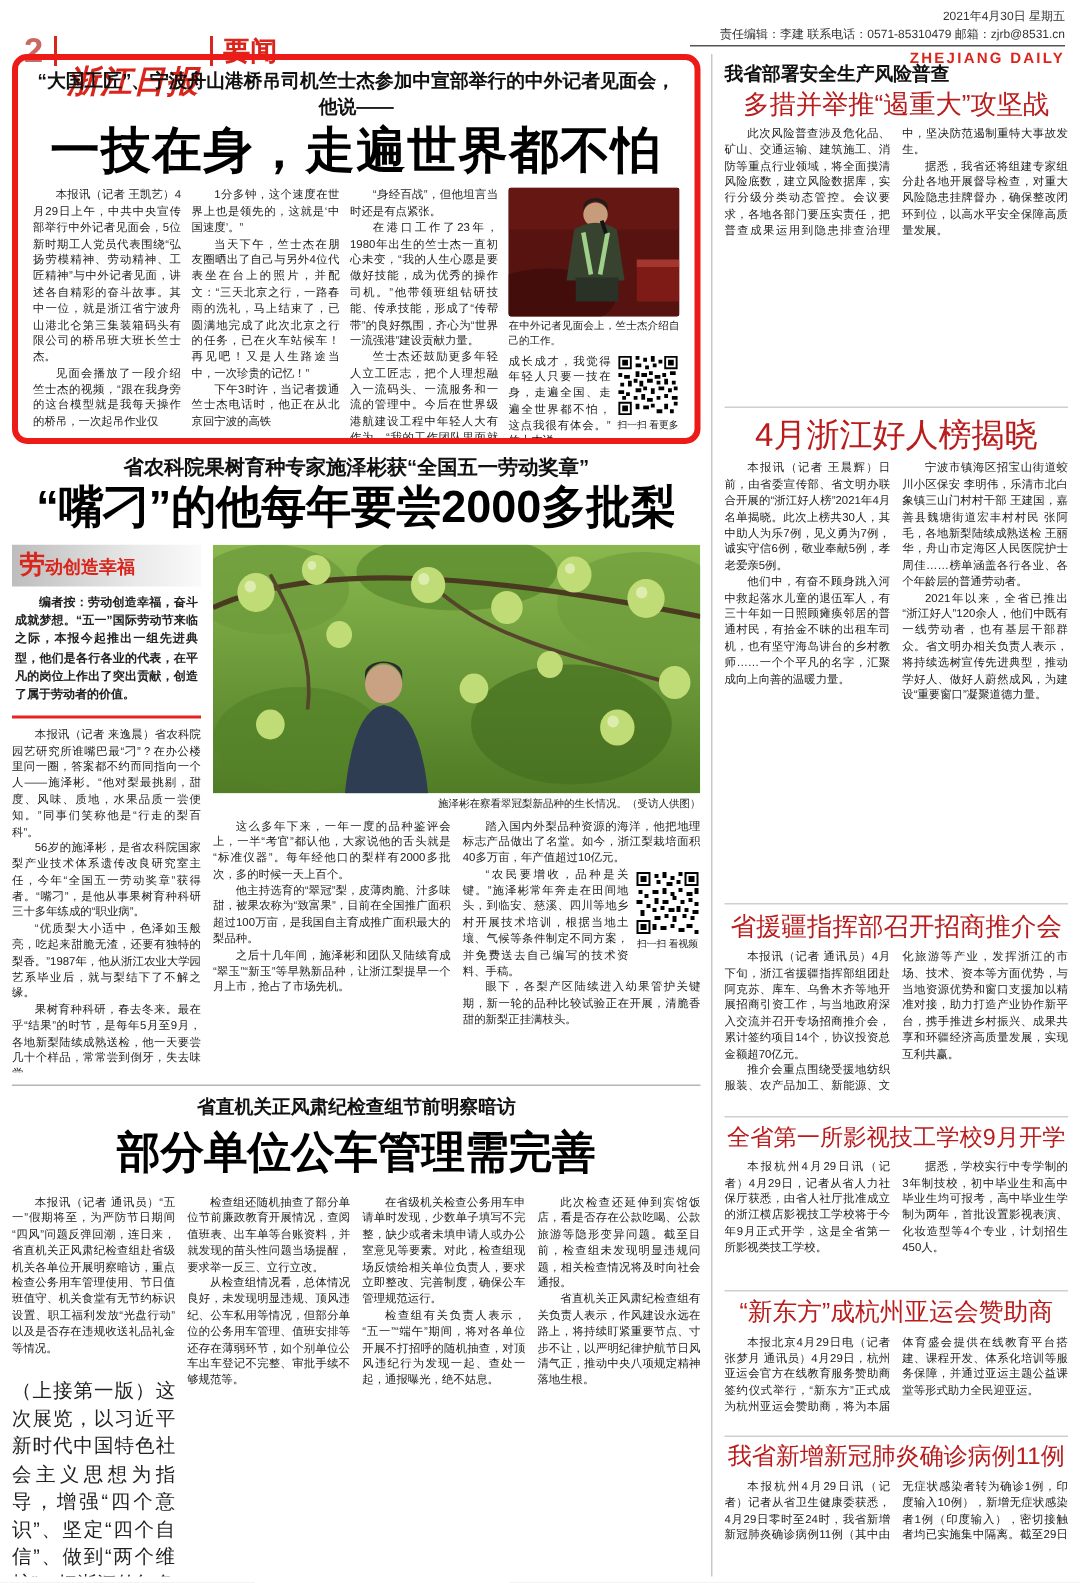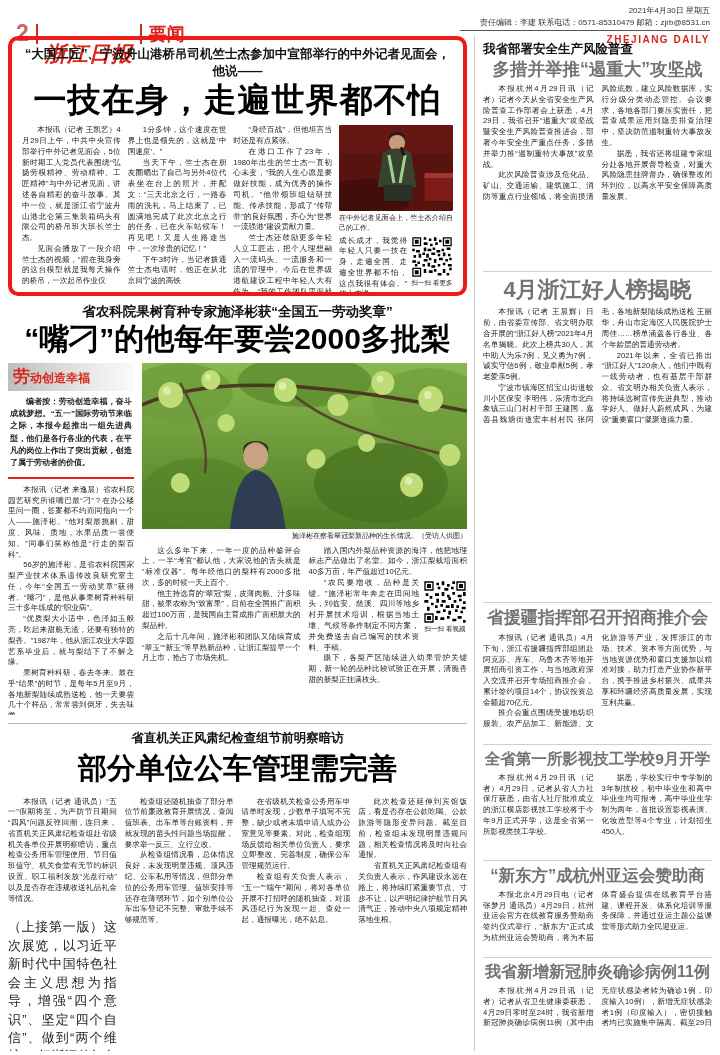--- a/index.html
+++ b/index.html
@@ -70,21 +70,21 @@
   .carstory { border-top:1px solid #b5b5b5; margin-top:8px; padding-top:6px; }
   .car-kicker { text-align:center; font-weight:700; font-size:12.5px; color:#111; }
   .car-headline { text-align:center; font-weight:900; font-size:29px; margin:2px 0 8px; color:#000; }
   .car-cols { display:flex; gap:8px; height:254px; overflow:hidden; }
   .ccol { flex:1; min-width:0; }
   .jump { font-size:13px; line-height:1.42; text-align:justify; margin-top:14px; color:#222; }
   
   .r-art { border-bottom:1px solid #cfcfcf; padding:5px 0 7px; }
   .r-art:last-child { border-bottom:none; }
   .r-kicker { font-weight:700; font-size:12.5px; margin-bottom:1px; color:#111; }
-  .r-headline { text-align:center; font-weight:700; line-height:1.15; margin:0 0 5px; color:#737373; }
+  .r-headline { text-align:center; font-weight:400; line-height:1.15; margin:0 0 5px; color:#b91c1c; }
   .r-body { column-count:2; column-gap:8px; overflow:hidden; }
 </style>
 </head>
 <body>
 
 <div class="page">
 
   <header class="hdr">
     <div class="hdr-left">
       <span class="pagenum">2</span>
@@ -294,30 +294,30 @@
         </div>
       </section>
     </div>
 
     <aside class="right-col">
 
       <article class="r-art">
         <div class="r-kicker">我省部署安全生产风险普查</div>
         <h3 class="r-headline" style="font-size:17.5px;">多措并举推“遏重大”攻坚战</h3>
         <div class="r-body" style="height:180px;">
-            <p>本报杭州4月29日讯（记者）记者今天从全省安全生产风险普查工作部署会上获悉，4月29日，我省召开“遏重大”攻坚战暨安全生产风险普查推进会，部署今年安全生产重点任务，多措并举力推“遏制重特大事故”攻坚战。</p>
             <p>此次风险普查涉及危化品、矿山、交通运输、建筑施工、消防等重点行业领域，将全面摸清风险底数，建立风险数据库，实行分级分类动态管控。会议要求，各地各部门要压实责任，把普查成果运用到隐患排查治理中，坚决防范遏制重特大事故发生。</p>
             <p>据悉，我省还将组建专家组分赴各地开展督导检查，对重大风险隐患挂牌督办，确保整改闭环到位，以高水平安全保障高质量发展。</p>
           </div>
       </article>
 
       <article class="r-art">
         <h3 class="r-headline" style="font-size:22px;">4月浙江好人榜揭晓</h3>
         <div class="r-body" style="height:288px;">
             <p>本报讯（记者 王晨辉）日前，由省委宣传部、省文明办联合开展的“浙江好人榜”2021年4月名单揭晓。此次上榜共30人，其中助人为乐7例，见义勇为7例，诚实守信6例，敬业奉献5例，孝老爱亲5例。</p>
+            <p>他们中，有奋不顾身跳入河中救起落水儿童的退伍军人，有三十年如一日照顾瘫痪邻居的普通村民，有拾金不昧的出租车司机，也有坚守海岛讲台的乡村教师……一个个平凡的名字，汇聚成向上向善的温暖力量。</p>
             <p>宁波市镇海区招宝山街道蛟川小区保安 李明伟，乐清市北白象镇三山门村村干部 王建国，嘉善县魏塘街道宏丰村村民 张阿毛，各地新梨陆续成熟送检 王丽华，舟山市定海区人民医院护士 周佳……榜单涵盖各行各业、各个年龄层的普通劳动者。</p>
             <p>2021年以来，全省已推出“浙江好人”120余人，他们中既有一线劳动者，也有基层干部群众。省文明办相关负责人表示，将持续选树宣传先进典型，推动学好人、做好人蔚然成风，为建设“重要窗口”凝聚道德力量。</p>
           </div>
       </article>
 
       <article class="r-art">
         <h3 class="r-headline" style="font-size:17px;">省援疆指挥部召开招商推介会</h3>
         <div class="r-body" style="height:104px;">
             <p>本报讯（记者 通讯员）4月下旬，浙江省援疆指挥部组团赴阿克苏、库车、乌鲁木齐等地开展招商引资工作，与当地政府深入交流并召开专场招商推介会，累计签约项目14个，协议投资总金额超70亿元。</p>
             <p>推介会重点围绕受援地纺织服装、农产品加工、新能源、文化旅游等产业，发挥浙江的市场、技术、资本等方面优势，与当地资源优势和窗口支援加以精准对接，助力打造产业协作新平台，携手推进乡村振兴、成果共享和环疆经济高质量发展，实现互利共赢。</p>

